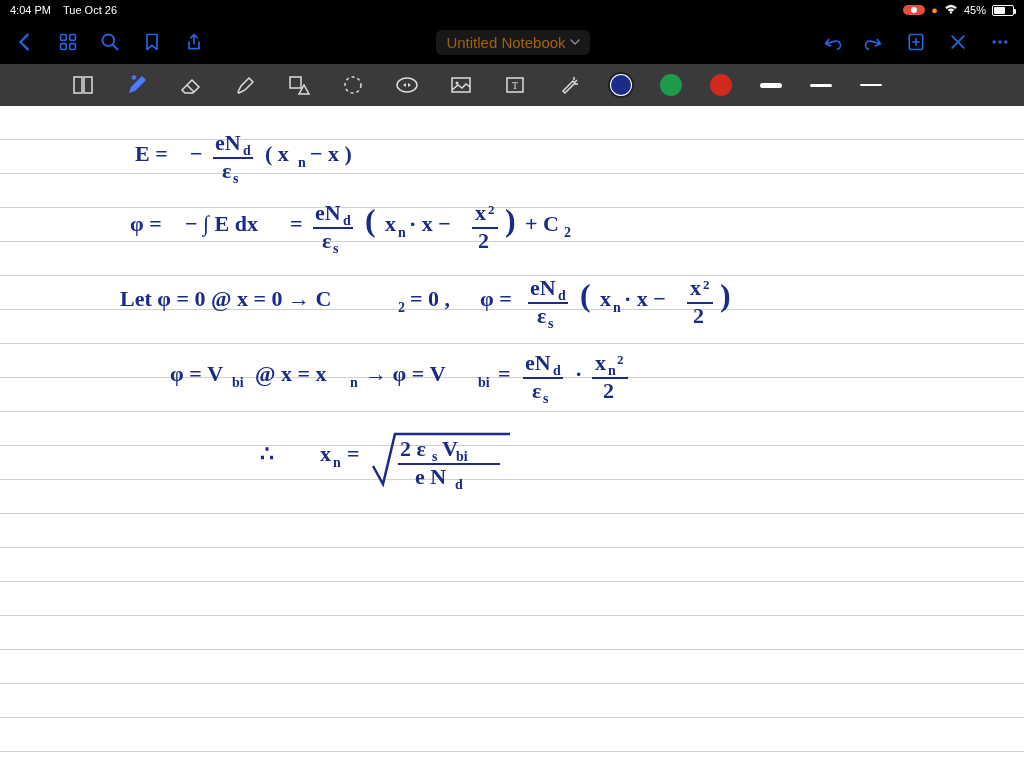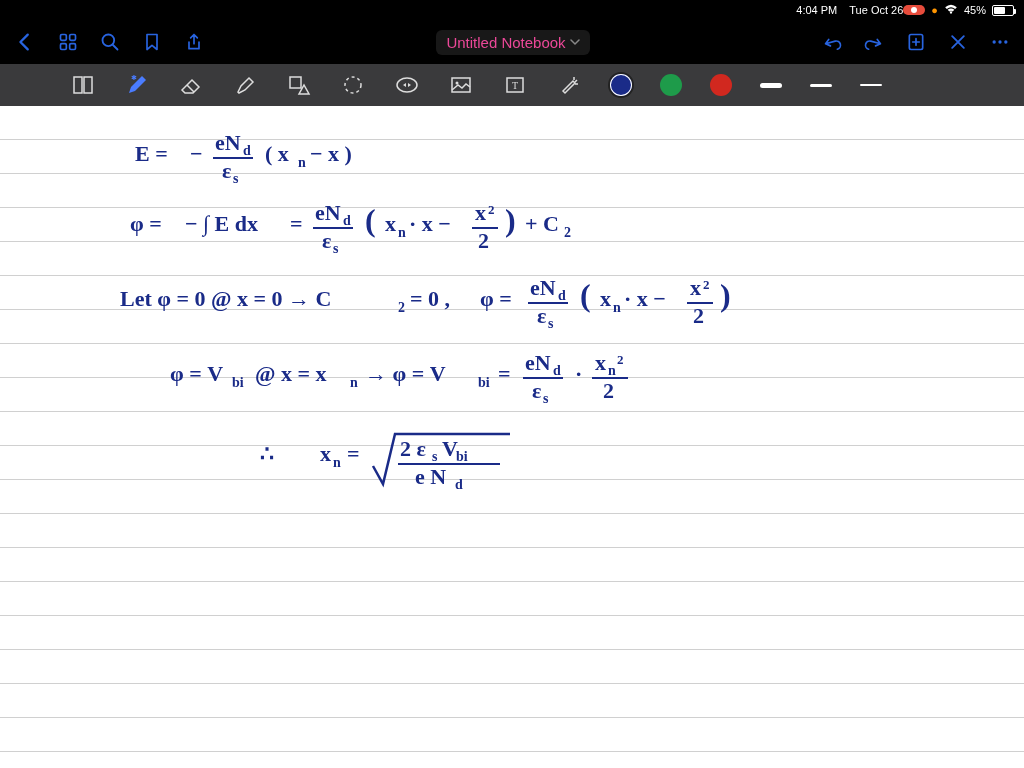--- a/index.html
+++ b/index.html
@@ -8,21 +8,21 @@
       height: 768px;
       font-family: -apple-system, BlinkMacSystemFont, sans-serif;
       background: #fff;
       overflow: hidden;
     }
     .status-bar {
       height: 20px;
       background: #000;
       color: #fff;
       display: flex;
-      justify-content: flex-end;
+      justify-content: space-between;
       align-items: center;
       padding: 0 10px;
       font-size: 11px;
       font-weight: 500;
     }
     .status-right { display: flex; align-items: center; gap: 6px; }
     .rec-pill {
       background: #e74c3c;
       border-radius: 10px;
       padding: 2px 8px;
@@ -59,21 +59,21 @@
       display: flex;
       align-items: center;
       justify-content: space-between;
       padding: 0 14px;
     }
     .nav-left, .nav-right { display: flex; gap: 22px; align-items: center; }
     .nav-center {
       display: flex;
       align-items: center;
       gap: 4px;
-      color: #ec4899;
+      color: #a16207;
       font-size: 15px;
       background: rgba(80,80,80,0.3);
       padding: 4px 10px;
       border-radius: 6px;
     }
     .nav-icon { color: #2864e0; display: flex; align-items: center; justify-content: center; }
     .nav-icon svg { width: 22px; height: 22px; }
     .nav-icon.sm svg { width: 20px; height: 20px; }
     .toolbar {
       height: 42px;

